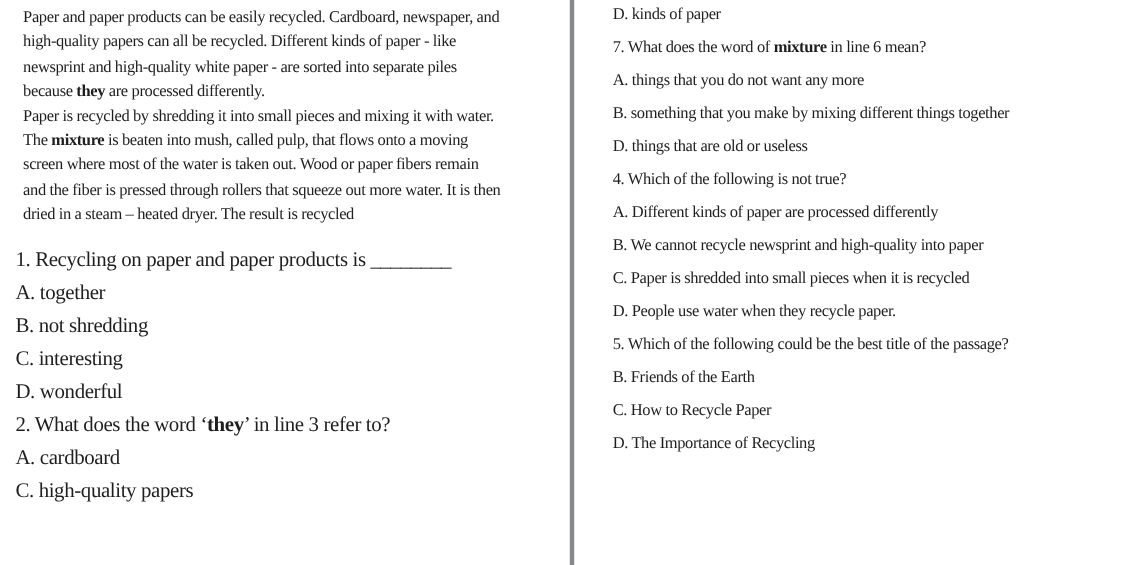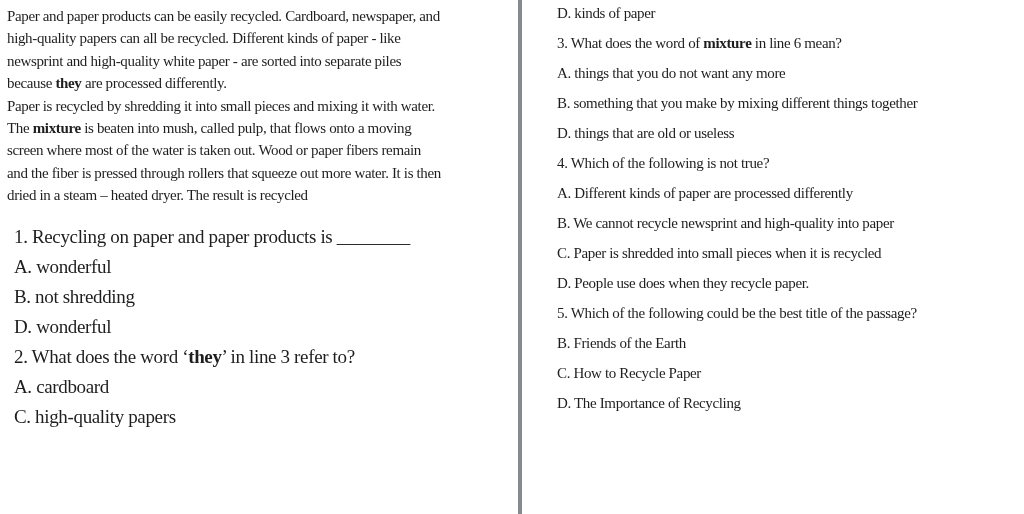--- a/index.html
+++ b/index.html
@@ -12,21 +12,21 @@
     position: relative;
     background: #ffffff;
     overflow: hidden;
     font-family: "Liberation Serif", "DejaVu Serif", serif;
     color: #1e1e1e;
   }
   .column {
     position: absolute;
   }
   .passage {
-    left: 7px;
+    left: 21px;
     top: 5px;
     width: 508px;
     font-size: 15px;
     letter-spacing: -0.35px;
     line-height: 22.4px;
   }
   .qa-left {
     left: 14px;
     top: 222px;
     width: 508px;
@@ -72,36 +72,37 @@
     <div class="line"><span>The </span><span class="emph">mixture</span><span> is beaten into mush, called pulp, that flows onto a moving</span></div>
     <div class="line"><span>screen where most of the water is taken out. Wood or paper fibers remain</span></div>
     <div class="line"><span>and the fiber is pressed through rollers that squeeze out more water. It is then</span></div>
     <div class="line"><span>dried in a steam – heated dryer. The result is recycled</span></div>
   </div>
 
 <div class="divider" style="background: rgb(133, 136, 140);"></div>
 
 <div class="column qa-left">
     <div class="qa-line"><span>1. Recycling on paper and paper products is ________</span></div>
-    <div class="qa-line"><span>A. wonderful</span></div>
+    <div class="qa-line"><span>A. together</span></div>
     <div class="qa-line"><span>B. not shredding</span></div>
+    <div class="qa-line"><span>C. interesting</span></div>
     <div class="qa-line"><span>D. wonderful</span></div>
     <div class="qa-line"><span>2. What does the word ‘</span><span class="emph">they</span><span>’ in line 3 refer to?</span></div>
     <div class="qa-line"><span>A. cardboard</span></div>
     <div class="qa-line"><span>C. high-quality papers</span></div>
   </div>
 
 <div class="column qa-right">
     <div class="qa-line"><span>D. kinds of paper</span></div>
-    <div class="qa-line"><span>3. What does the word of </span><span class="emph">mixture</span><span> in line 6 mean?</span></div>
+    <div class="qa-line"><span>7. What does the word of </span><span class="emph">mixture</span><span> in line 6 mean?</span></div>
     <div class="qa-line"><span>A. things that you do not want any more</span></div>
     <div class="qa-line"><span>B. something that you make by mixing different things together</span></div>
     <div class="qa-line"><span>D. things that are old or useless</span></div>
     <div class="qa-line"><span>4. Which of the following is not true?</span></div>
     <div class="qa-line"><span>A. Different kinds of paper are processed differently</span></div>
     <div class="qa-line"><span>B. We cannot recycle newsprint and high-quality into paper</span></div>
     <div class="qa-line"><span>C. Paper is shredded into small pieces when it is recycled</span></div>
-    <div class="qa-line"><span>D. People use does when they recycle paper.</span></div>
+    <div class="qa-line"><span>D. People use water when they recycle paper.</span></div>
     <div class="qa-line"><span>5. Which of the following could be the best title of the passage?</span></div>
     <div class="qa-line"><span>B. Friends of the Earth</span></div>
     <div class="qa-line"><span>C. How to Recycle Paper</span></div>
     <div class="qa-line"><span>D. The Importance of Recycling</span></div>
   </div>
 
 </body></html>

